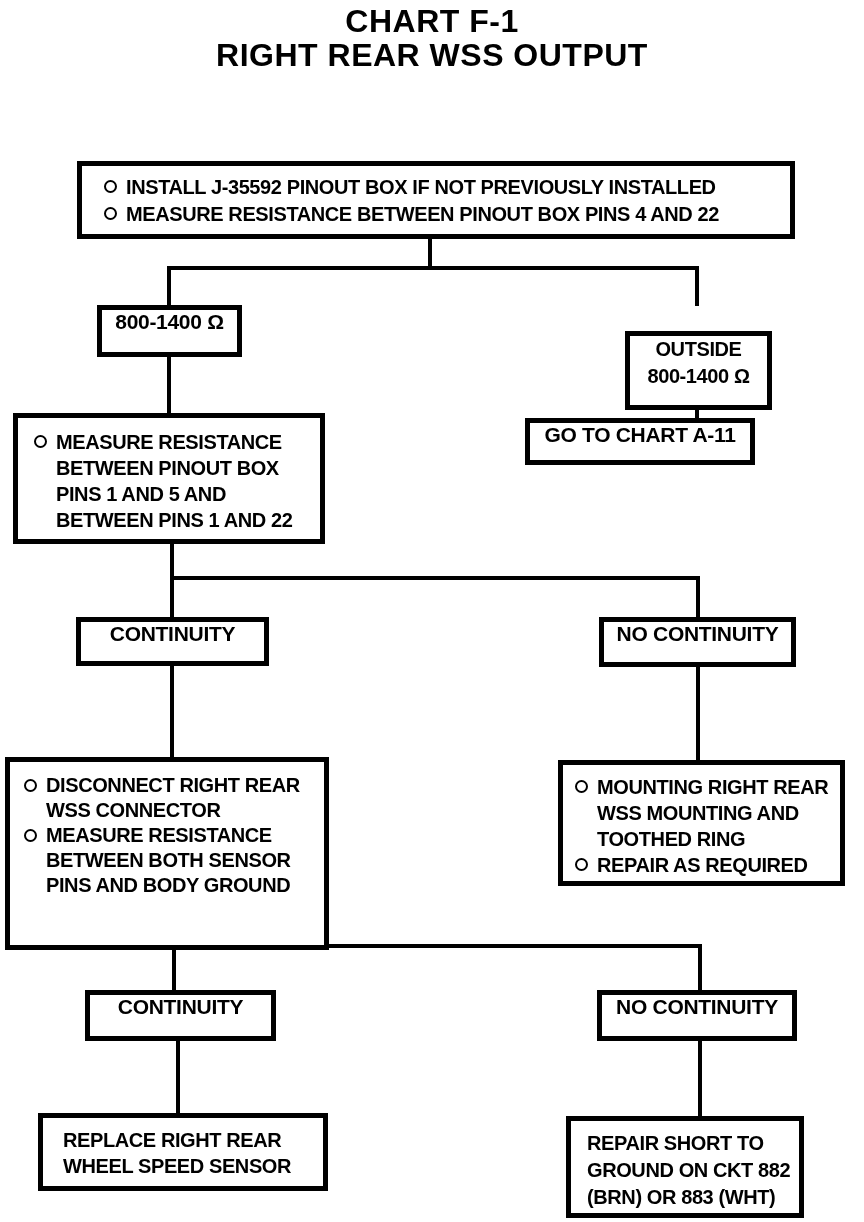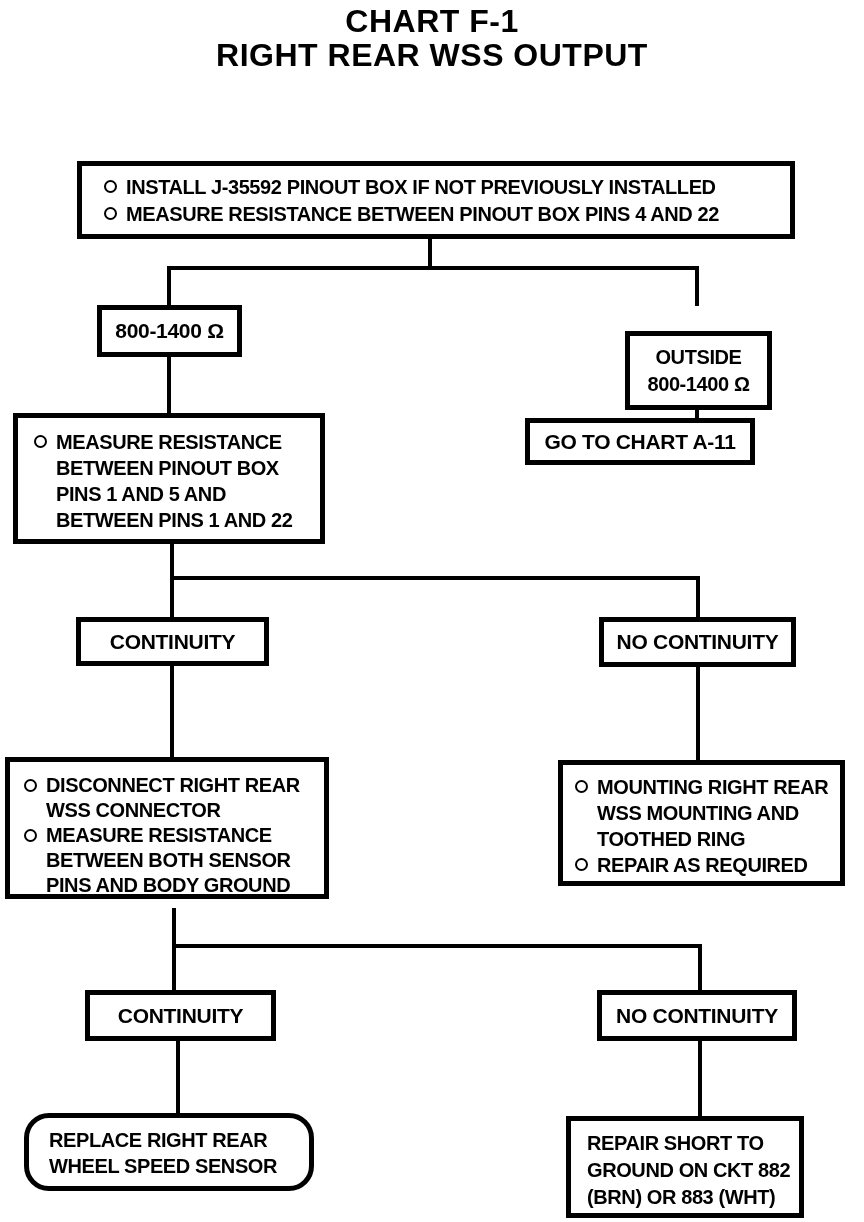--- a/index.html
+++ b/index.html
@@ -4,21 +4,21 @@
 <style>
   html,body{margin:0;padding:0;background:#ffffff;}
   .page{
     position:relative;width:864px;height:1222px;background:#ffffff;
     font-family:"Liberation Sans",sans-serif;font-weight:700;color:#000;
     overflow:hidden;
   }
   .title{position:absolute;left:0;width:864px;text-align:center;
     font-size:32px;letter-spacing:0.5px;line-height:34px;}
   .fbox{position:absolute;border:5px solid #000;background:#fff;box-sizing:border-box;}
-  .center{display:flex;align-items:center;justify-content:center;text-align:center;}
+  .center{display:flex;align-items:flex-start;justify-content:center;text-align:center;}
   .lbl{font-size:21px;letter-spacing:-0.3px;}
   .line{position:absolute;background:#000;}
   .bullets{padding:10px 8px 8px 14px;font-size:20px;line-height:26px;letter-spacing:-0.4px;}
   .bitem{display:flex;align-items:flex-start;}
   .blt{flex:none;width:9px;height:9px;border:2.5px solid #000;border-radius:50%;
     margin:6px 9px 0 0;}
   .btxt{white-space:nowrap;}
   .stack{font-size:20px;line-height:26px;letter-spacing:-0.4px;white-space:nowrap;}
 </style>
 </head>
@@ -95,21 +95,21 @@
     <span class="lbl">GO TO CHART A-11</span>
   </div>
 
   <div class="fbox center" style="left:76px;top:617px;width:193px;height:49px;">
     <span class="lbl">CONTINUITY</span>
   </div>
   <div class="fbox center" style="left:599px;top:617px;width:197px;height:50px;">
     <span class="lbl">NO CONTINUITY</span>
   </div>
 
-  <div class="fbox" style="left:5px;top:757px;width:324px;height:142px;">
+  <div class="fbox" style="left:5px;top:757px;width:324px;height:193px;">
     <div class="bullets" style="padding:11px 4px 4px 14px;line-height:25px;">
       <div class="bitem">
         <span class="blt"></span>
         <div class="btxt">
           <div>DISCONNECT RIGHT REAR</div>
           <div>WSS CONNECTOR</div>
         </div>
       </div>
       <div class="bitem">
         <span class="blt"></span>
@@ -139,21 +139,21 @@
     </div>
   </div>
 
   <div class="fbox center" style="left:85px;top:990px;width:191px;height:51px;">
     <span class="lbl">CONTINUITY</span>
   </div>
   <div class="fbox center" style="left:597px;top:990px;width:200px;height:51px;">
     <span class="lbl">NO CONTINUITY</span>
   </div>
 
-  <div class="fbox" style="left:24px;top:1113px;width:290px;height:78px;border-radius:25px;">
+  <div class="fbox" style="left:38px;top:1113px;width:290px;height:78px;">
     <div class="stack" style="padding:9px 0 0 20px;">
       <div>REPLACE RIGHT REAR</div>
       <div>WHEEL SPEED SENSOR</div>
     </div>
   </div>
 
   <div class="fbox" style="left:566px;top:1116px;width:238px;height:102px;">
     <div class="stack" style="padding:9px 0 0 16px;line-height:27px;">
       <div>REPAIR SHORT TO</div>
       <div>GROUND ON CKT 882</div>

